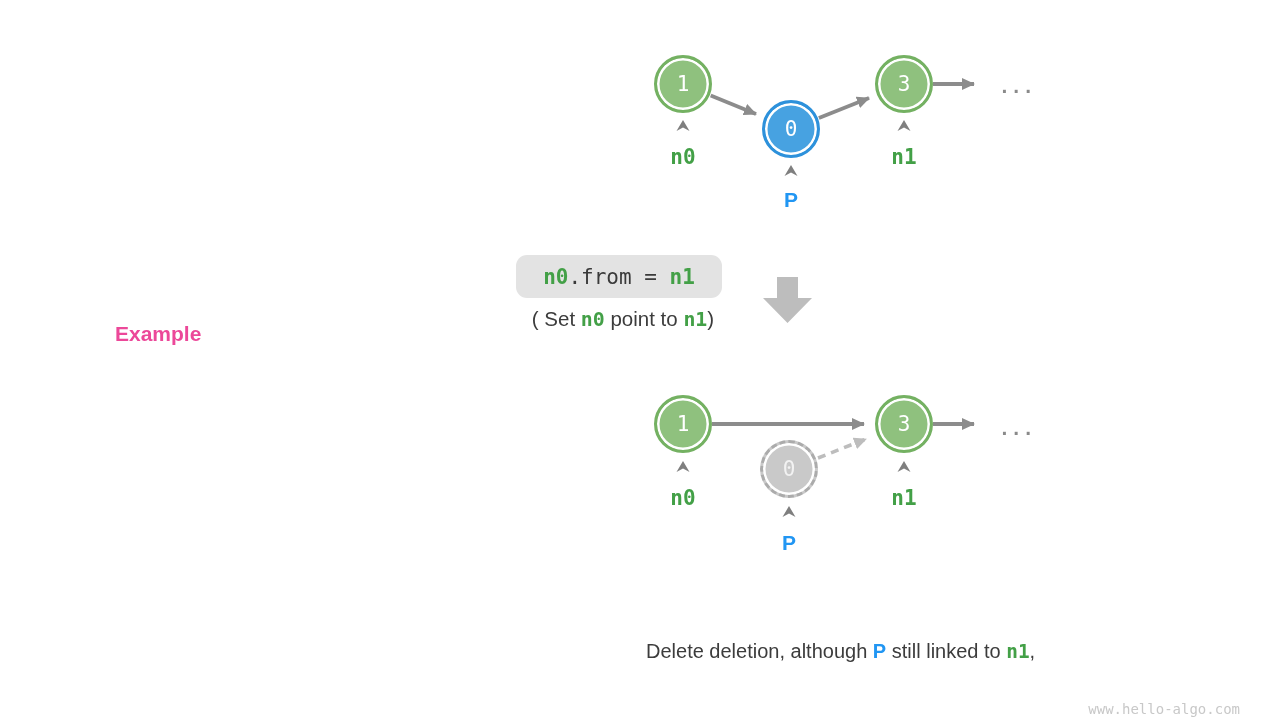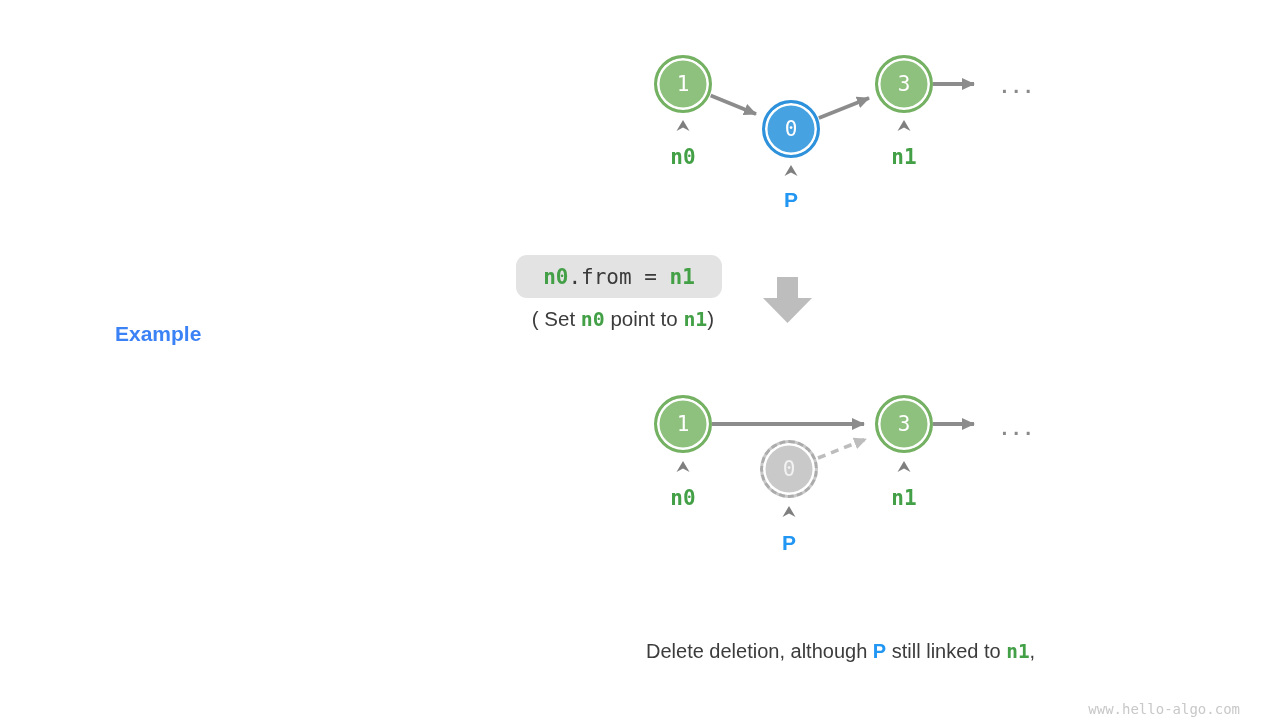--- a/index.html
+++ b/index.html
@@ -45,21 +45,21 @@
   .caption{position:absolute;left:488px;top:307px;width:270px;text-align:center;
            font-size:20.5px;color:var(--text);white-space:pre;}
 
   .seg-p{color:var(--label-blue);font-weight:bold;}
   .seg-green{color:var(--label-green);font-weight:bold;
              font-family:"DejaVu Sans Mono",monospace;font-size:0.97em;}
   .seg-green-code{color:var(--label-green);font-weight:bold;}
   .seg-code{}
 
   .example-heading{position:absolute;left:115px;top:322px;margin:0;
-                   font-size:21px;font-weight:bold;color:#3b82f6;}
+                   font-size:21px;font-weight:bold;color:#ec4899;}
   .example-line{position:absolute;left:115px;top:370px;margin:0;
                 font-size:20px;color:var(--text);white-space:pre;}
 
   .note{position:absolute;left:646px;top:579px;font-size:20px;line-height:28.8px;
         color:var(--text);white-space:pre;}
 
   .watermark{position:absolute;right:40px;top:677px;
              font-family:"DejaVu Sans Mono",monospace;font-size:14px;
              color:var(--watermark);margin-top:24px;}
 </style>

